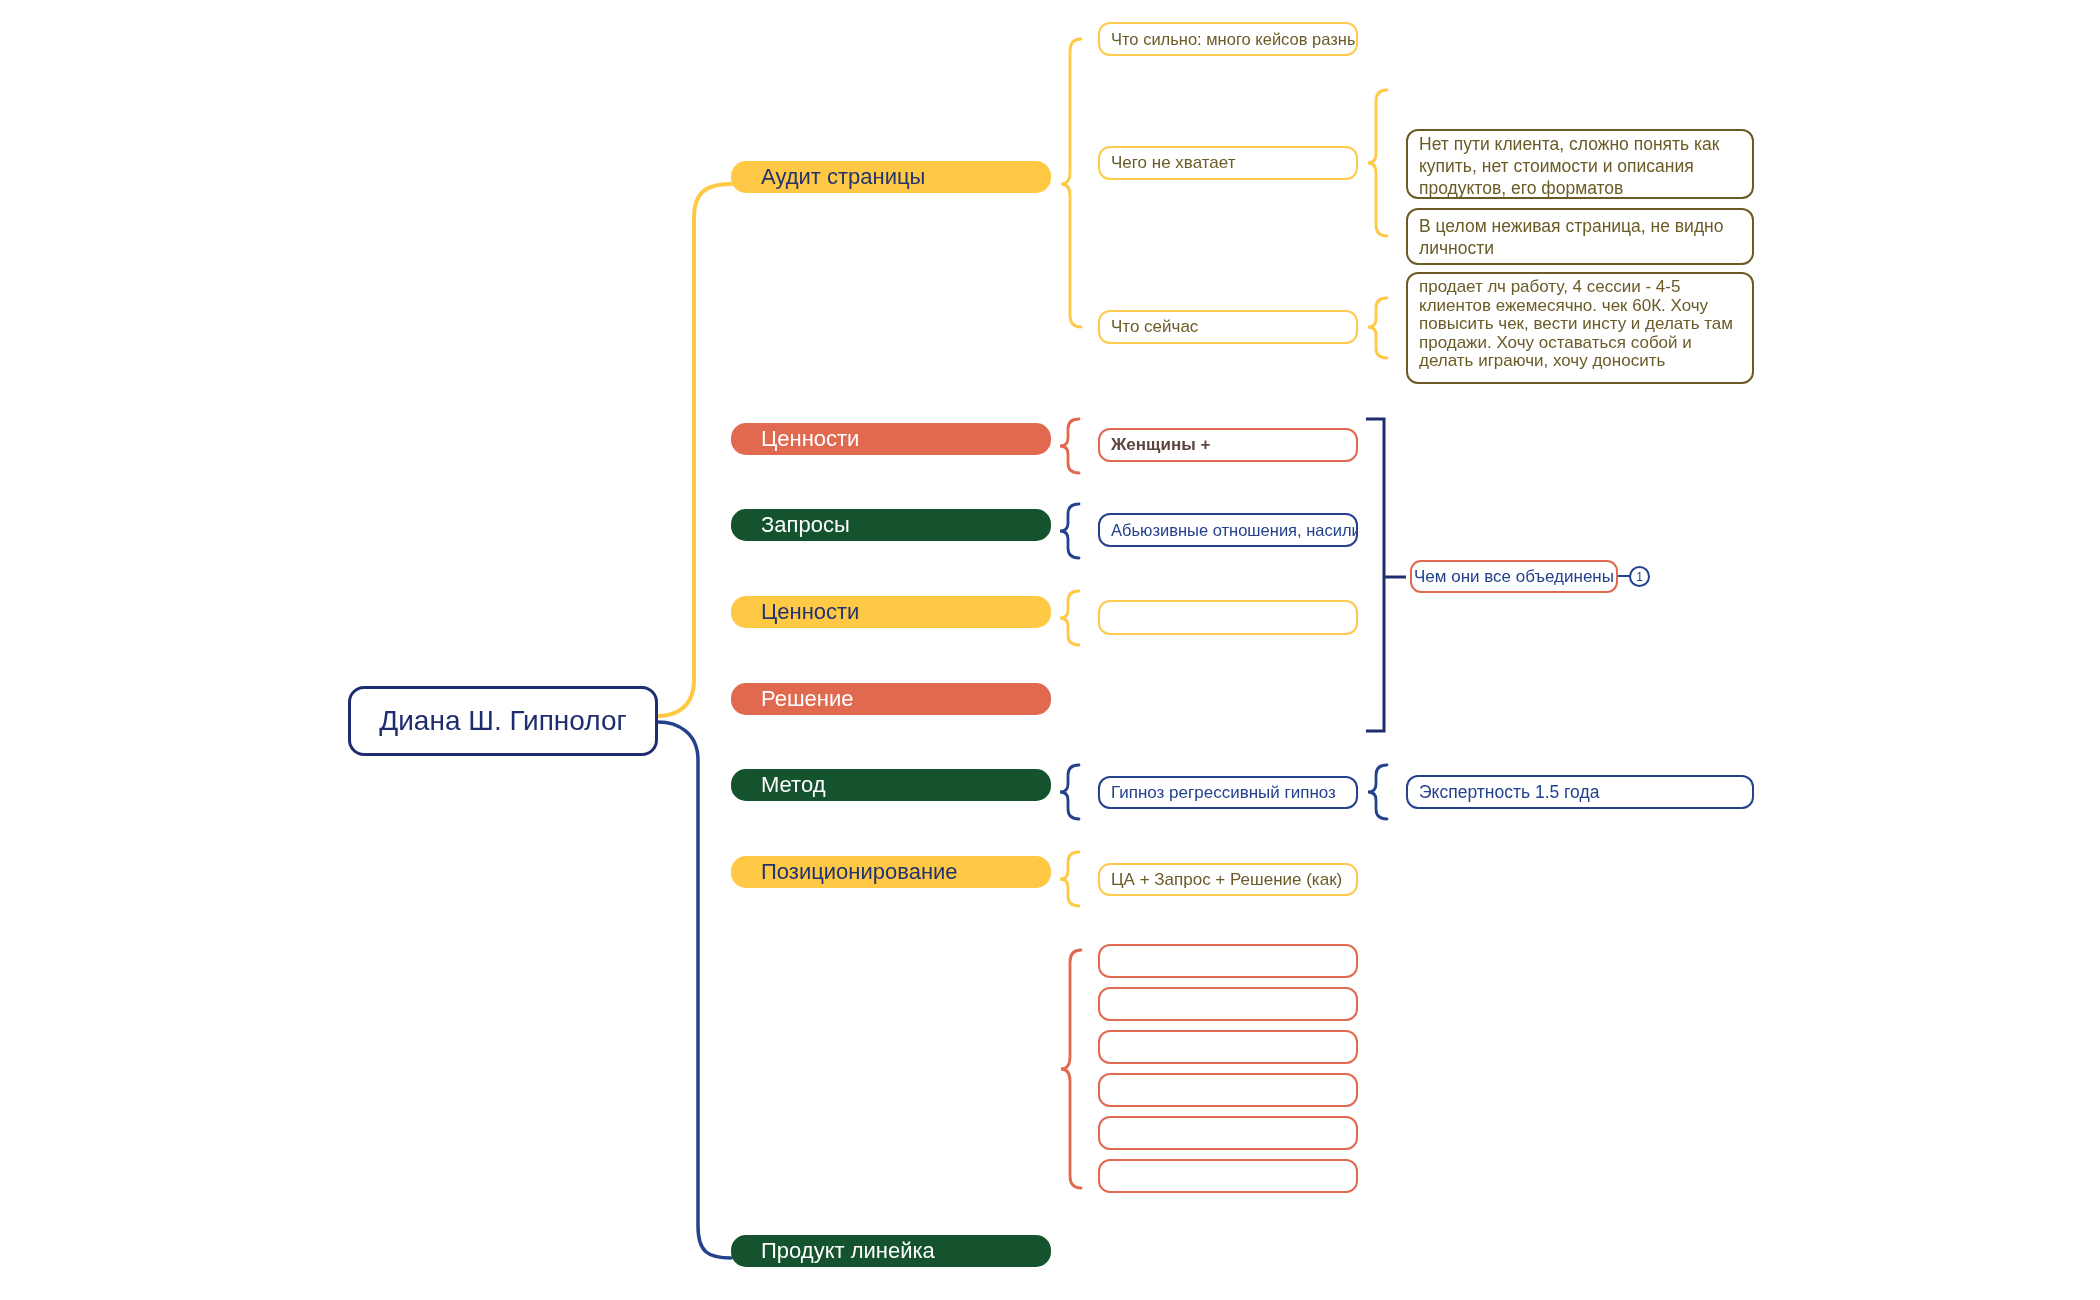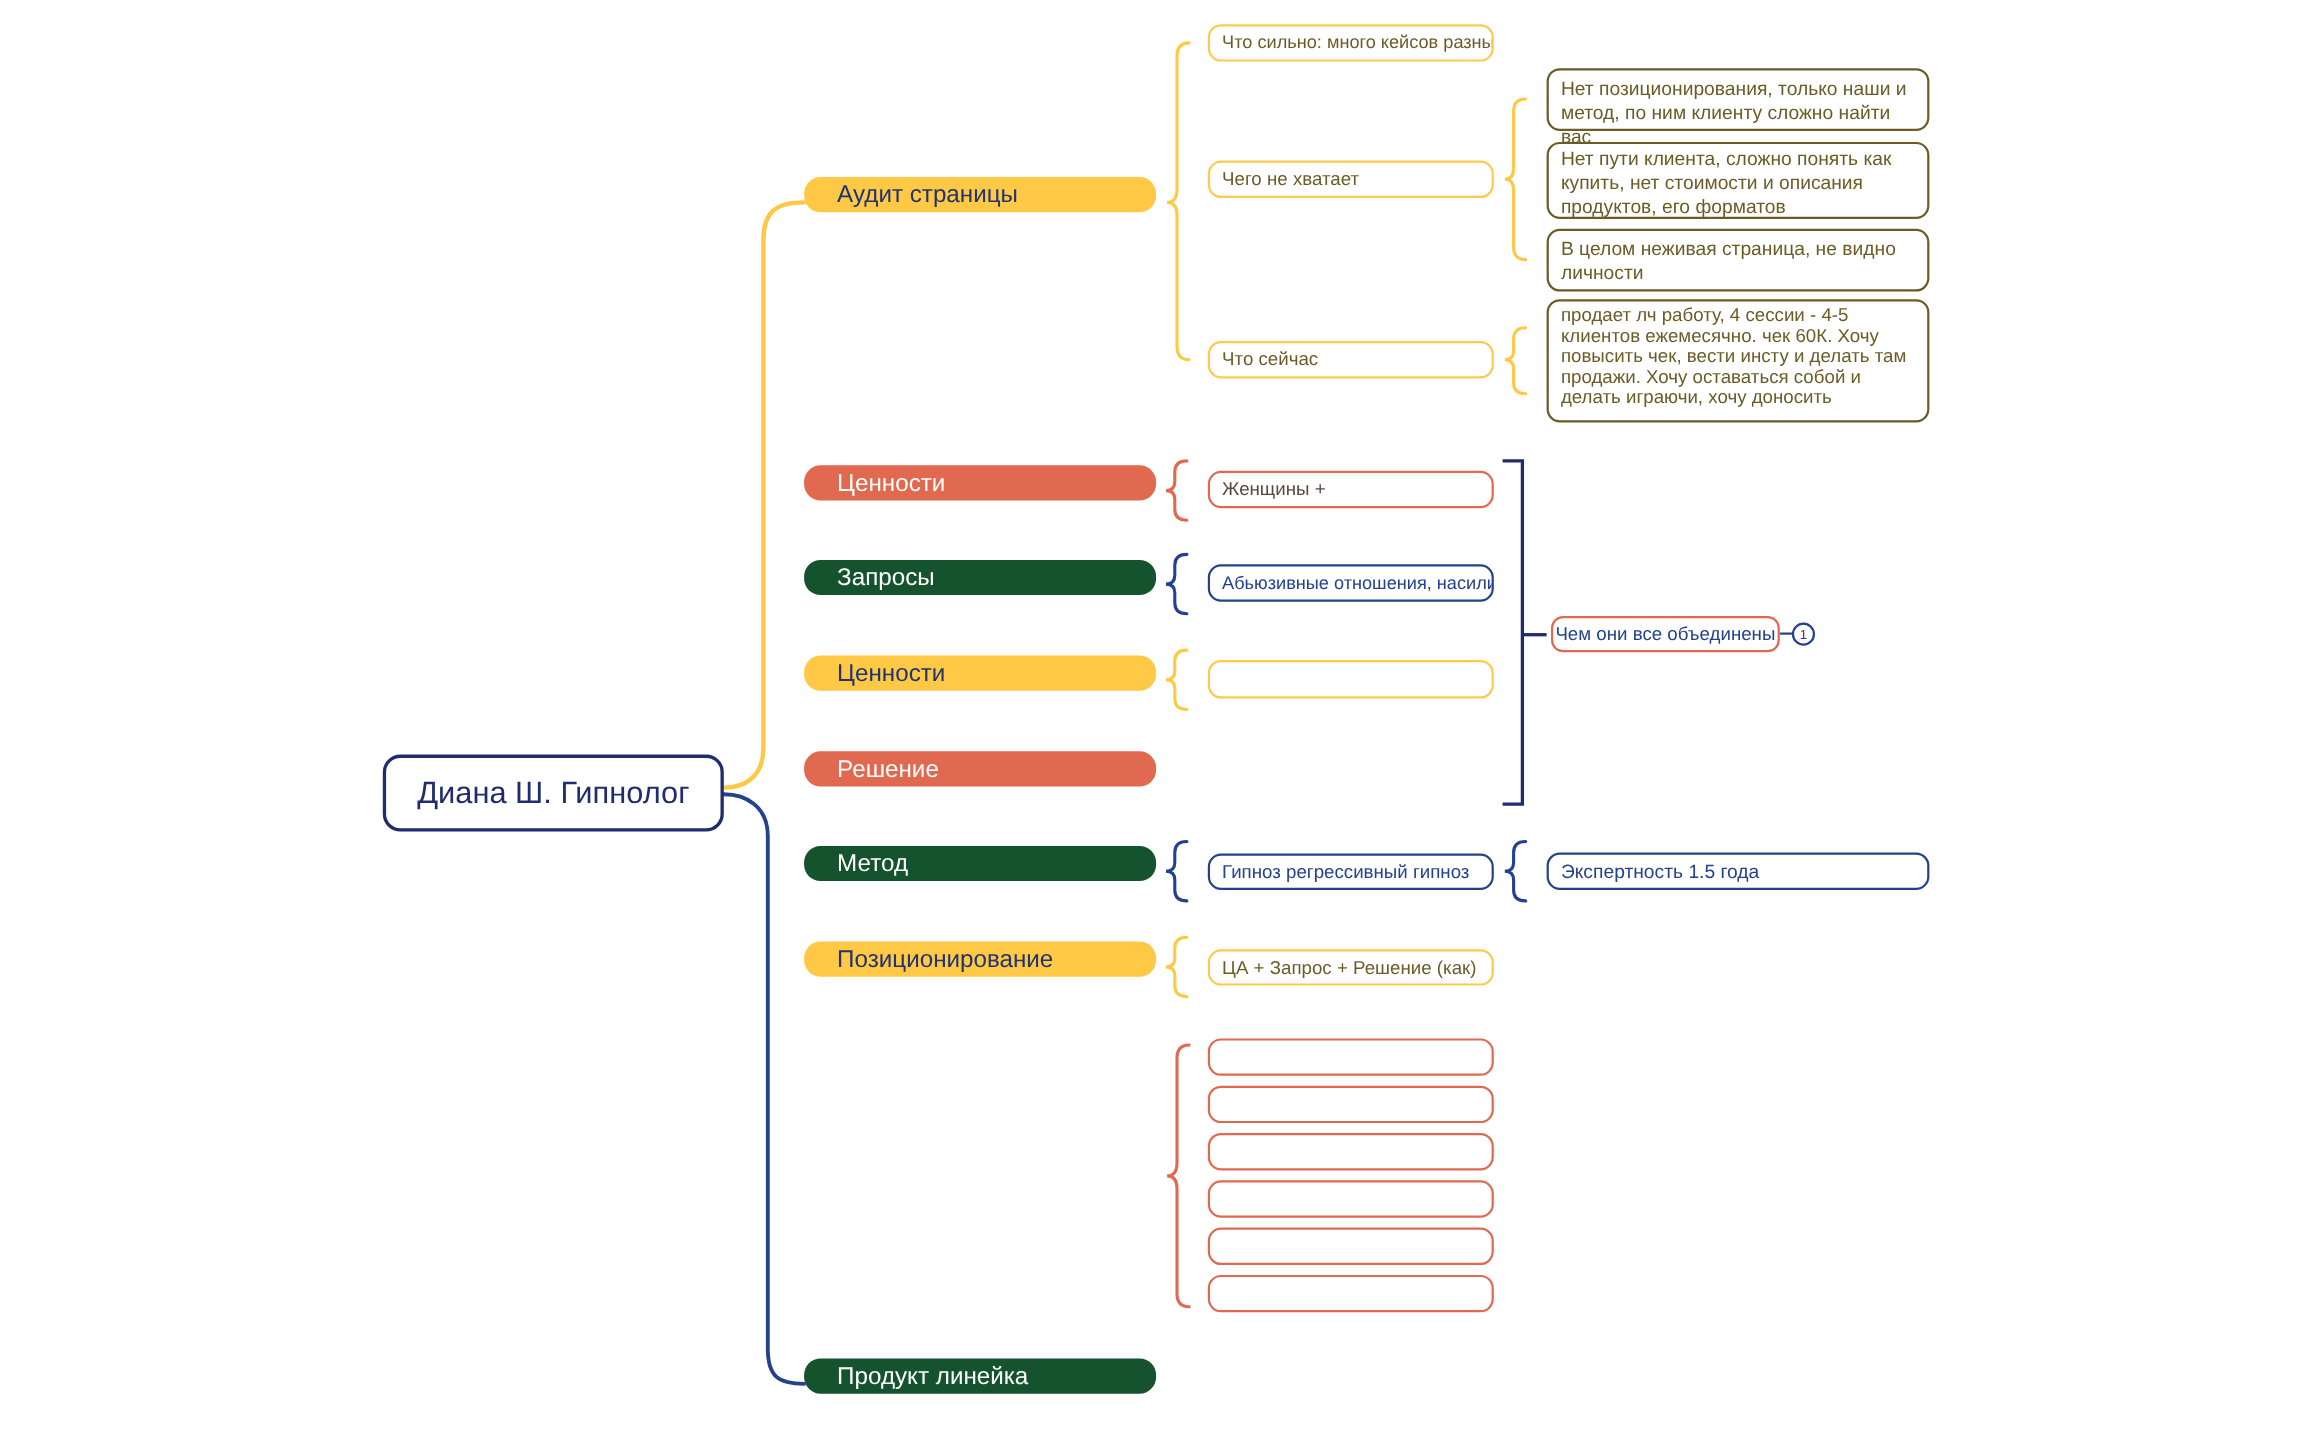--- a/index.html
+++ b/index.html
@@ -27,21 +27,21 @@
   .fill-yellow{background:#FFC845;color:#21346F;}
   .fill-salmon{background:#E0694F;color:#ffffff;}
   .fill-navy{background:#14532d;color:#ffffff;}
 
   .lvl2{
     position:absolute;left:1098px;width:260px;height:34px;border-radius:12px;
     background:#fff;display:flex;align-items:center;padding:0 11px;font-size:17px;
     white-space:nowrap;box-sizing:border-box;border:2.5px solid;overflow:hidden;
   }
   .ol-yellow{border-color:#FFC94C;color:#6B5B26;}
-  .ol-salmon{border-color:#E0694F;color:#5E463E;}
+  .ol-salmon{border-color:#E0694F;color:#5E463E;font-weight:bold;}
   .ol-navy{border-color:#24418D;color:#24418D;}
 
   .note{
     position:absolute;left:1406px;width:348px;border-radius:12px;background:#fff;
     font-size:17.5px;line-height:22px;padding:5px 11px;box-sizing:border-box;border:2.5px solid;
   }
   .note.dense{font-size:17px;line-height:18.5px;padding:4px 11px;}
   .note.single{display:flex;align-items:center;height:34px;padding:0 11px;}
 
   .group-note{
@@ -100,21 +100,20 @@
   <div class="lvl1 fill-yellow" style="top:596px">Ценности</div>
   <div class="lvl1 fill-salmon" style="top:683px">Решение</div>
   <div class="lvl1 fill-navy" style="top:769px">Метод</div>
   <div class="lvl1 fill-yellow" style="top:856px">Позиционирование</div>
   <div class="lvl1 fill-navy" style="top:1235px">Продукт линейка</div>
 
   <div class="lvl2 ol-yellow" style="top:22px;font-size:16.5px">Что сильно: много кейсов разных</div>
   <div class="lvl2 ol-yellow" style="top:146px">Чего не хватает</div>
   <div class="lvl2 ol-yellow" style="top:310px">Что сейчас</div>
 
-  <div class="note ol-yellow" style="top:62px;height:57px">Нет позиционирования, только наши и метод, по ним клиенту сложно найти вас</div>
   <div class="note ol-yellow" style="top:129px;height:70px;padding-top:2px">Нет пути клиента, сложно понять как купить, нет стоимости и описания продуктов, его форматов</div>
   <div class="note ol-yellow" style="top:208px;height:57px">В целом неживая страница, не видно личности</div>
   <div class="note ol-yellow dense" style="top:272px;height:112px">продает лч работу, 4 сессии - 4-5 клиентов ежемесячно. чек 60К. Хочу повысить чек, вести инсту и делать там продажи. Хочу оставаться собой и делать играючи, хочу доносить</div>
 
   <div class="lvl2 ol-salmon" style="top:428px">Женщины +</div>
   <div class="lvl2 ol-navy" style="top:513px;font-size:16.5px">Абьюзивные отношения, насилие</div>
   <div class="lvl2 ol-yellow" style="top:600px;height:35px"></div>
 
   <div class="group-note">Чем они все объединены</div>
   <div class="badge">1</div>

